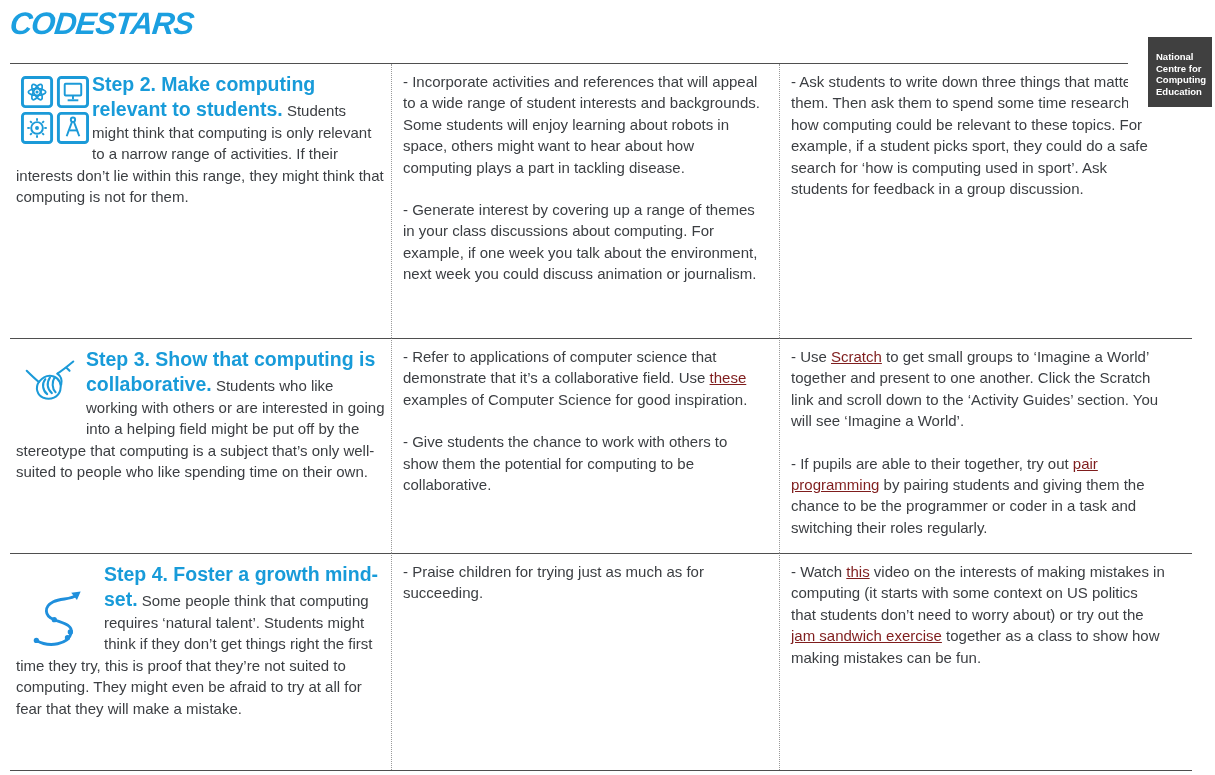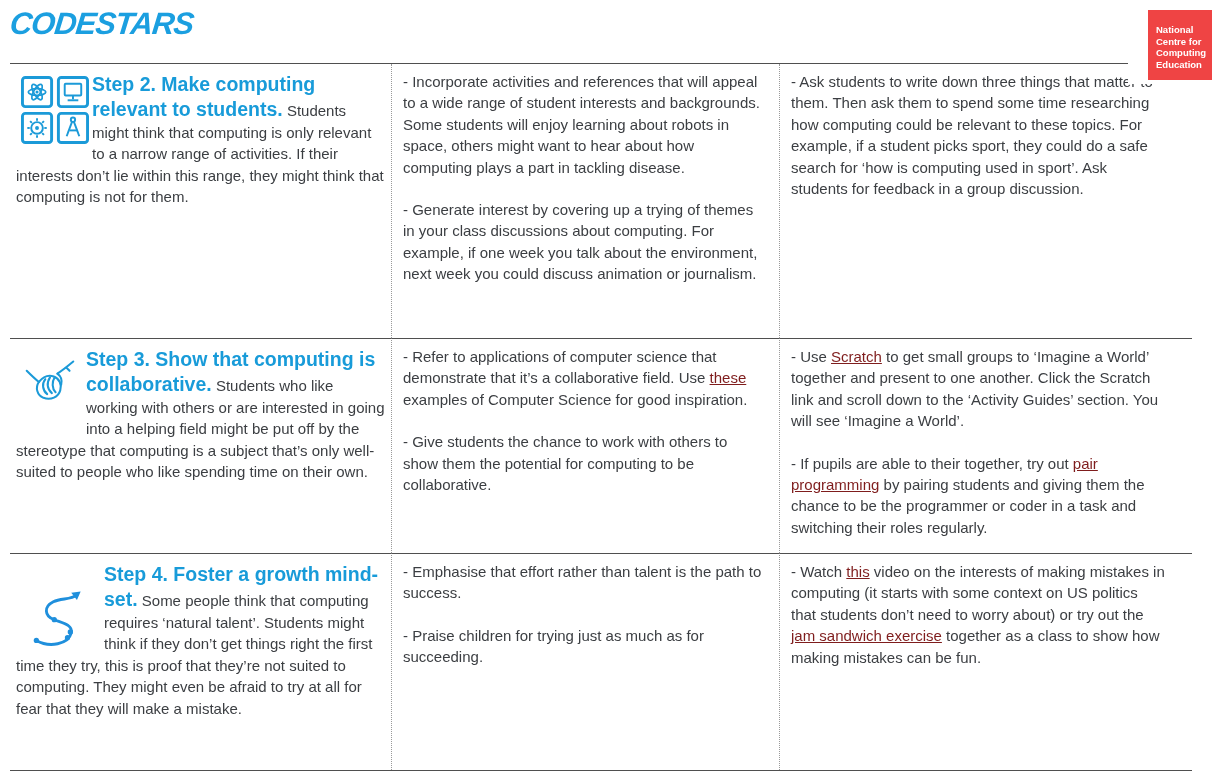--- a/index.html
+++ b/index.html
@@ -10,23 +10,23 @@
   }
   
   .brand-logo{
     position:absolute;left:10px;top:6px;
     font-size:31px;font-weight:900;font-style:italic;
     letter-spacing:-1px;color:#1b9fe0;text-transform:uppercase;
     transform:skewX(-6deg);white-space:nowrap;
   }
   .ncce-wrap{position:absolute;top:0;right:0;z-index:5;background:#fff;padding:10px 3px 4px 20px;}
   .ncce-box{
-    width:64px;height:70px;background:#ef4444;color:#fff;
+    width:64px;height:70px;background:#404040;color:#fff;
     font-size:9.5px;font-weight:bold;line-height:11.5px;
-    padding:14px 4px 0 8px;box-sizing:border-box;
+    padding:14px 4px 0 8px;box-sizing:border-box;margin-top:27px;
   }
   
   .steps-table{
     position:absolute;left:10px;top:63px;width:1182px;
     display:grid;
     grid-template-columns:381px 388px 413px;
     grid-template-rows:274px 215px 217px;
     border-top:1.5px solid #4f4f4f;
     border-bottom:1.5px solid #4f4f4f;
   }
@@ -97,21 +97,21 @@
             <line x1="54.5" y1="47.2" x2="60" y2="62" stroke-width="2"></line>
             <line x1="50" y1="56" x2="58" y2="56" stroke-width="2"></line>
           </svg>
         </span>
         <span class="step-heading">Step 2. Make computing relevant to students.</span>
         <span class="step-intro">Students might think that computing is only relevant to a narrow range of activities. If their interests don’t lie within this range, they might think that computing is not for them.</span>
       </p>
     </div>
     <div class="cell mid">
       <p><span>- Incorporate activities and references that will appeal to a wide range of student interests and backgrounds. Some students will enjoy learning about robots in space, others might want to hear about how computing plays a part in tackling disease.</span></p>
-      <p><span>- Generate interest by covering up a trying of themes in your class discussions about computing. For example, if one week you talk about the environment, next week you could discuss animation or journalism.</span></p>
+      <p><span>- Generate interest by covering up a range of themes in your class discussions about computing. For example, if one week you talk about the environment, next week you could discuss animation or journalism.</span></p>
     </div>
     <div class="cell right">
       <p><span>- Ask students to write down three things that matter to them. Then ask them to spend some time researching how computing could be relevant to these topics. For example, if a student picks sport, they could do a safe search for ‘how is computing used in sport’. Ask students for feedback in a group discussion.</span></p>
     </div>
 
     <div class="cell left sep">
       <p class="step-para">
         <span class="icon-float if-r2">
           <svg width="60" height="54" viewBox="0 0 64 58" fill="none" stroke="#1b9ad8" stroke-width="2.2" stroke-linecap="round" stroke-linejoin="round">
             <path d="M57 7 C51 12 46 16 40 20"></path>
@@ -147,21 +147,20 @@
             <circle cx="41" cy="59" r="2.8" fill="#1f8fdc" stroke="none"></circle>
             <circle cx="27" cy="40" r="2.8" fill="#1f8fdc" stroke="none"></circle>
             <circle cx="44" cy="53" r="2.8" fill="#1f8fdc" stroke="none"></circle>
           </svg>
         </span>
         <span class="step-heading">Step 4. Foster a growth mind-set.</span>
         <span class="step-intro">Some people think that computing requires ‘natural talent’. Students might think if they don’t get things right the first time they try, this is proof that they’re not suited to computing. They might even be afraid to try at all for fear that they will make a mistake.</span>
       </p>
     </div>
     <div class="cell mid sep">
-      <p><span>- Emphasise that effort rather than talent is the path to success.</span></p>
       <p><span>- Praise children for trying just as much as for succeeding.</span></p>
     </div>
     <div class="cell right sep">
       <p><span>- Watch </span><a href="#" class="doc-link">this</a><span> video on the interests of making mistakes in computing (it starts with some context on US politics that students don’t need to worry about) or try out the</span><a href="#" class="doc-link"> jam sandwich exercise</a><span> together as a class to show how making mistakes can be fun.</span></p>
     </div>
 
   </div>
 </div>
 
 </body></html>

